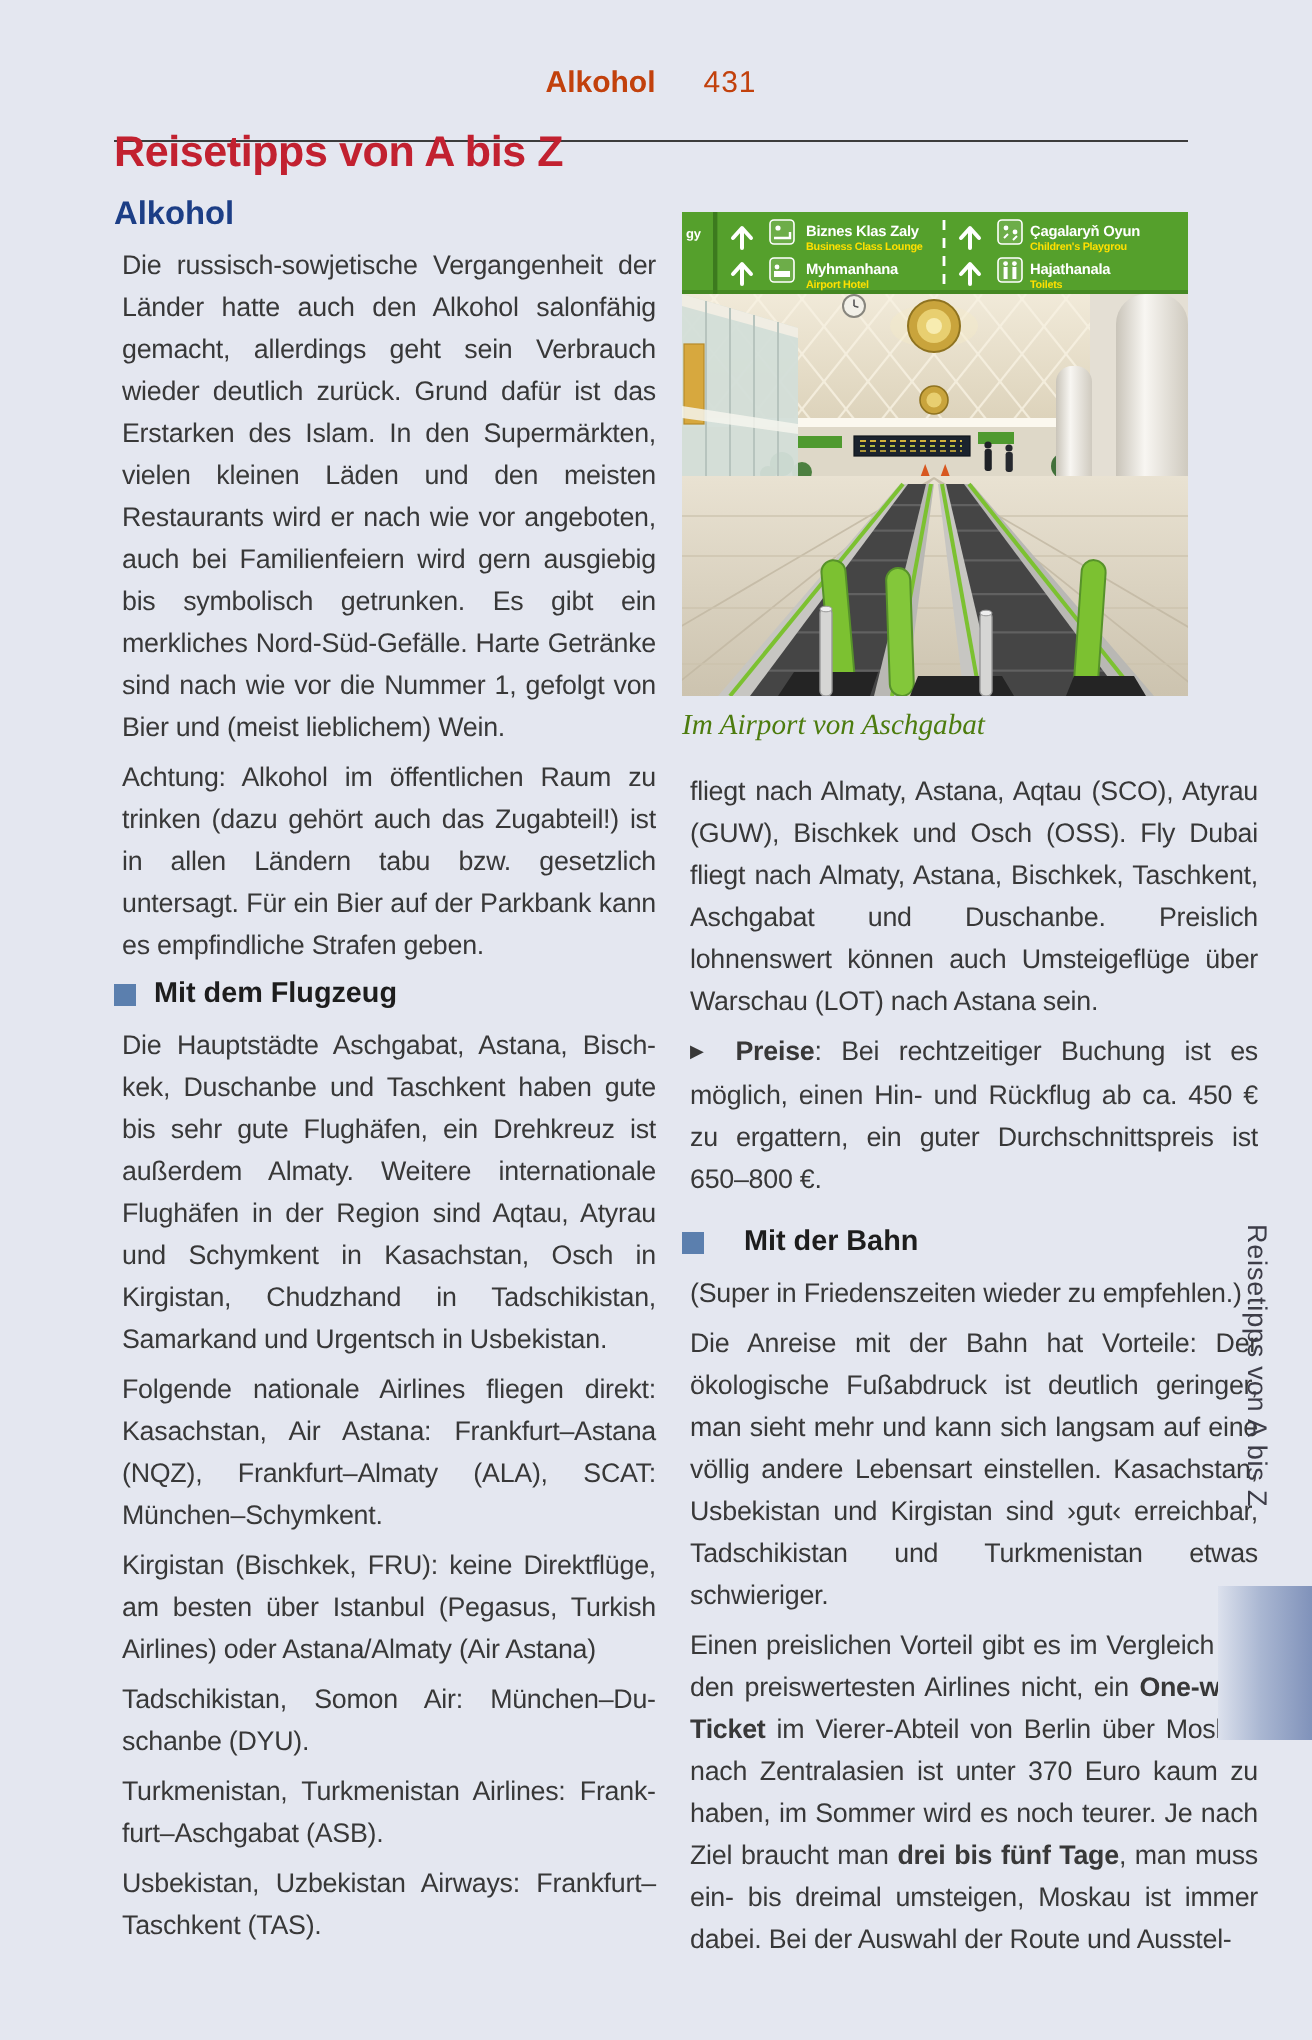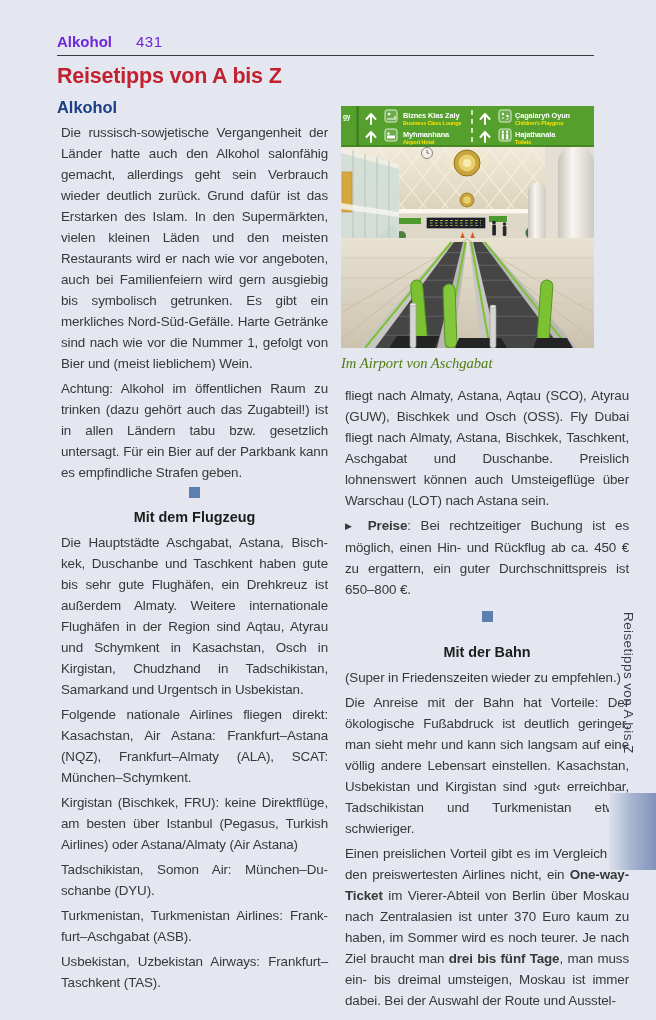--- a/index.html
+++ b/index.html
@@ -4,22 +4,22 @@
 <style>
   html,body{margin:0;padding:0;}
   body{
     width:656px;height:1020px;position:relative;overflow:hidden;
     background:#e4e7f0;
     font-family:"Liberation Sans",sans-serif;
     color:#383838;
   }
   .pageheader{
     position:absolute;left:57px;top:33px;width:537px;
-    border-bottom:1.3px solid #3c3c3c;padding-bottom:5px;
-    text-align:left;font-size:15px;color:#6d28d9;
+    border-bottom:1.3px solid #3c3c3c;padding-bottom:20px;
+    text-align:center;font-size:15px;color:#c2410c;
   }
   .ph-section{font-weight:bold;margin-right:24px;}
   .ph-num{font-weight:normal;letter-spacing:.5px;}
   h1.title{
     position:absolute;left:57px;top:64px;margin:0;
     font-size:21.5px;font-weight:bold;color:#c22130;letter-spacing:-.2px;
   }
   .col{
     position:absolute;font-size:13.4px;line-height:21px;
     text-align:justify;letter-spacing:-.12px;
@@ -27,21 +27,21 @@
   .col-left{left:57px;top:96px;width:275px;}
   .col-right{left:341px;top:106px;width:292px;}
   h2.sect{
     font-size:16.4px;font-weight:bold;color:#1c3e86;
     margin:8px 0 3px;line-height:22px;text-align:left;letter-spacing:0;
   }
   h2.sect.first{margin-top:0;}
   .subhead{
     display:flex;align-items:center;gap:9px;
     font-weight:bold;font-size:14.4px;color:#1d1d1d;
-    margin:1px 0 2px;text-align:left;letter-spacing:0;flex-direction:column;
+    margin:1px 0 2px;text-align:left;letter-spacing:0;
   }
   .subhead.spaced{margin-top:11px;gap:20px;}
   .sq{width:11px;height:11px;background:#5b7fae;flex:none;display:inline-block;}
   p.para{margin:4px;hyphens:manual;-webkit-hyphens:manual;}
   span.b{font-weight:bold;}
   span.arr{font-size:9px;vertical-align:1.5px;}
   figure.photo{margin:0;width:303px;height:242px;}
   .caption{
     margin-top:7px;margin-bottom:13px;
     font-family:"Liberation Serif",serif;font-style:italic;

